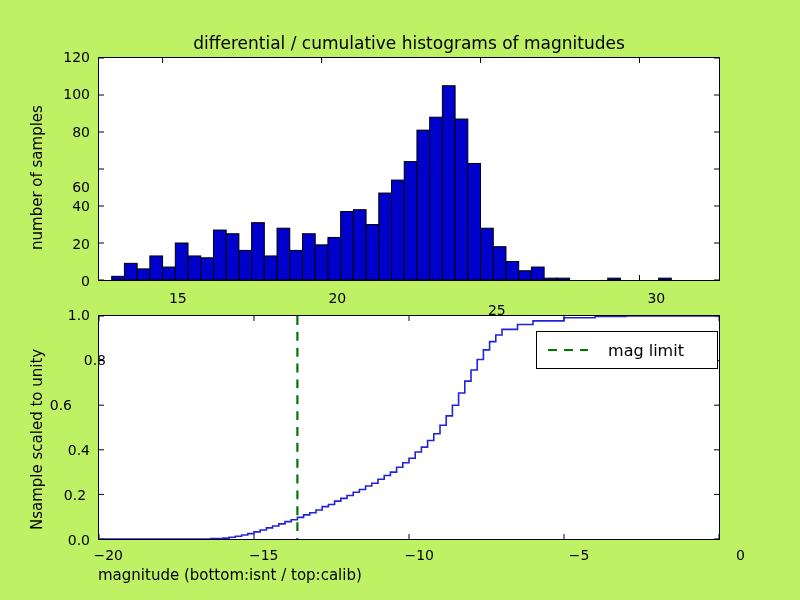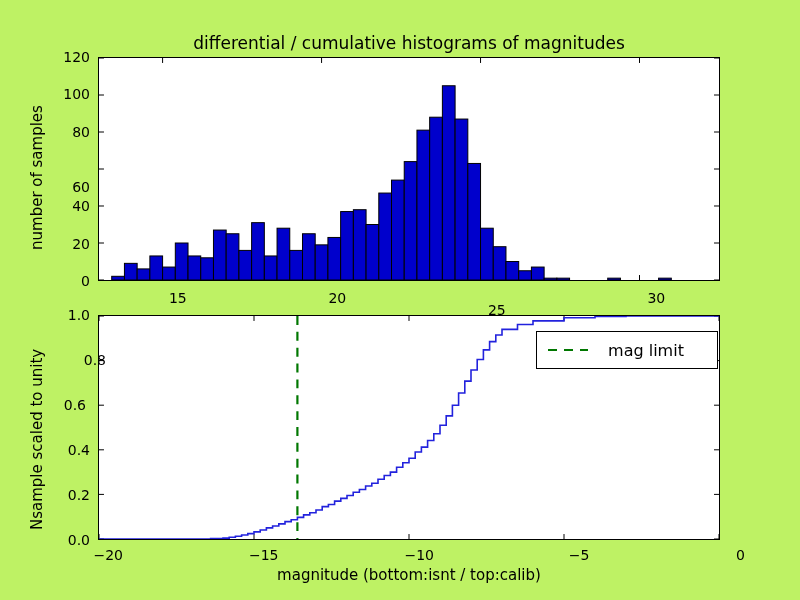--- a/index.html
+++ b/index.html
@@ -71,21 +71,20 @@
     top: 250px;
   }
   #bottom-ylabel {
     left: 28px;
     top: 530px;
   }
   .xlabel {
     position: absolute;
     left: 98px;
     width: 622px;
-    text-align: center;
     font-size: 15px;
     color: #000000;
     white-space: nowrap;
   }
   #bottom-xlabel {
     top: 566px;
   }
   .ytick {
     position: absolute;
     text-align: right;
@@ -245,23 +244,23 @@
         <line x1="0" y1="45" x2="5" y2="45" stroke="#000" stroke-width="1"></line>
         <line x1="622" y1="45" x2="617" y2="45" stroke="#000" stroke-width="1"></line>
         <line x1="0" y1="0" x2="5" y2="0" stroke="#000" stroke-width="1"></line>
         <line x1="622" y1="0" x2="617" y2="0" stroke="#000" stroke-width="1"></line>
         <path d="M0,225 L31.1,225 L31.1,225 L62.2,225 L62.2,225 L93.3,225 L93.3,225 L111.96000000000005,225 L111.96000000000005,224.55 L124.4,224.55 L124.4,224.1 L130.61999999999998,224.1 L130.61999999999998,223.2 L136.84000000000003,223.2 L136.84000000000003,222.3 L143.06,222.3 L143.06,220.95 L149.28000000000003,220.95 L149.28000000000003,219.6 L155.5,219.6 L155.5,217.8 L161.71999999999997,217.8 L161.71999999999997,216 L167.94,216 L167.94,213.75 L174.15999999999997,213.75 L174.15999999999997,211.95 L180.38000000000002,211.95 L180.38000000000002,209.7 L186.6,209.7 L186.6,207.45 L192.81999999999996,207.45 L192.81999999999996,205.65 L199.04,205.65 L199.04,203.175 L205.25999999999996,203.175 L205.25999999999996,200.7 L211.48000000000002,200.7 L211.48000000000002,198.45 L217.7,198.45 L217.7,195.75 L223.92,195.75 L223.92,192.375 L230.14,192.375 L230.14,190.125 L236.36,190.125 L236.36,186.75 L242.58,186.75 L242.58,184.05 L248.8,184.05 L248.8,181.125 L255.01999999999998,181.125 L255.01999999999998,177.75 L261.24,177.75 L261.24,175.05 L267.46,175.05 L267.46,171.45 L273.68000000000006,171.45 L273.68000000000006,168.75 L279.90000000000003,168.75 L279.90000000000003,164.7 L286.12,164.7 L286.12,160.875 L292.34000000000003,160.875 L292.34000000000003,157.5 L298.56,157.5 L298.56,152.55 L304.78000000000003,152.55 L304.78000000000003,148.05 L311,148.05 L311,143.55 L317.22,143.55 L317.22,137.25 L323.44,137.25 L323.44,132.3 L329.66,132.3 L329.66,125.55 L335.88,125.55 L335.88,118.80000000000001 L342.1,118.80000000000001 L342.1,110.25 L348.31999999999994,110.25 L348.31999999999994,100.79999999999998 L354.54,100.79999999999998 L354.54,90 L360.76,90 L360.76,77.625 L366.9800000000001,77.625 L366.9800000000001,65.70000000000002 L373.2,65.70000000000002 L373.2,54.44999999999999 L379.42,54.44999999999999 L379.42,43.875 L385.64,43.875 L385.64,34.20000000000002 L391.86,34.20000000000002 L391.86,25.875 L398.08,25.875 L398.08,19.125 L404.3,19.125 L404.3,13.5 L419.85,13.5 L419.85,8.550000000000011 L435.4,8.550000000000011 L435.4,4.950000000000017 L466.5,4.950000000000017 L466.5,1.8000000000000114 L497.6,1.8000000000000114 L497.6,0.44999999999998863 L528.6999999999999,0.44999999999998863 L528.6999999999999,0 L559.8000000000001,0 L559.8000000000001,0 L590.9,0 L590.9,0 L622,0 L622,0" fill="none" stroke="#2222dd" stroke-width="1.6"></path>
         <line x1="199.04" y1="0" x2="199.04" y2="225" stroke="#007700" stroke-width="2.2" stroke-dasharray="9,7"></line>
       </svg>
   </div>
   <div id="bottom-yticks">
       <div class="ytick" style="left: 44px; top: 533px;">0.0</div>
-      <div class="ytick" style="left: 44px; top: 488px;">0.2</div>
+      <div class="ytick" style="left: 52px; top: 488px; text-align: center;">0.2</div>
       <div class="ytick" style="left: 44px; top: 443px;">0.4</div>
-      <div class="ytick" style="left: 40px; top: 398px;">0.6</div>
+      <div class="ytick" style="left: 26px; top: 398px;">0.6</div>
       <div class="ytick" style="left: 60px; top: 353px;">0.8</div>
       <div class="ytick" style="left: 44px; top: 308px;">1.0</div>
     </div>
   <div id="bottom-xticks">
       <div class="xtick" style="left: 73px; top: 548px;">−20</div>
       <div class="xtick" style="left: 228.5px; top: 548px;">−15</div>
       <div class="xtick" style="left: 384px; top: 548px;">−10</div>
       <div class="xtick" style="left: 539.5px; top: 548px;">−5</div>
       <div class="xtick" style="left: 695px; top: 548px;">0</div>
     </div>

